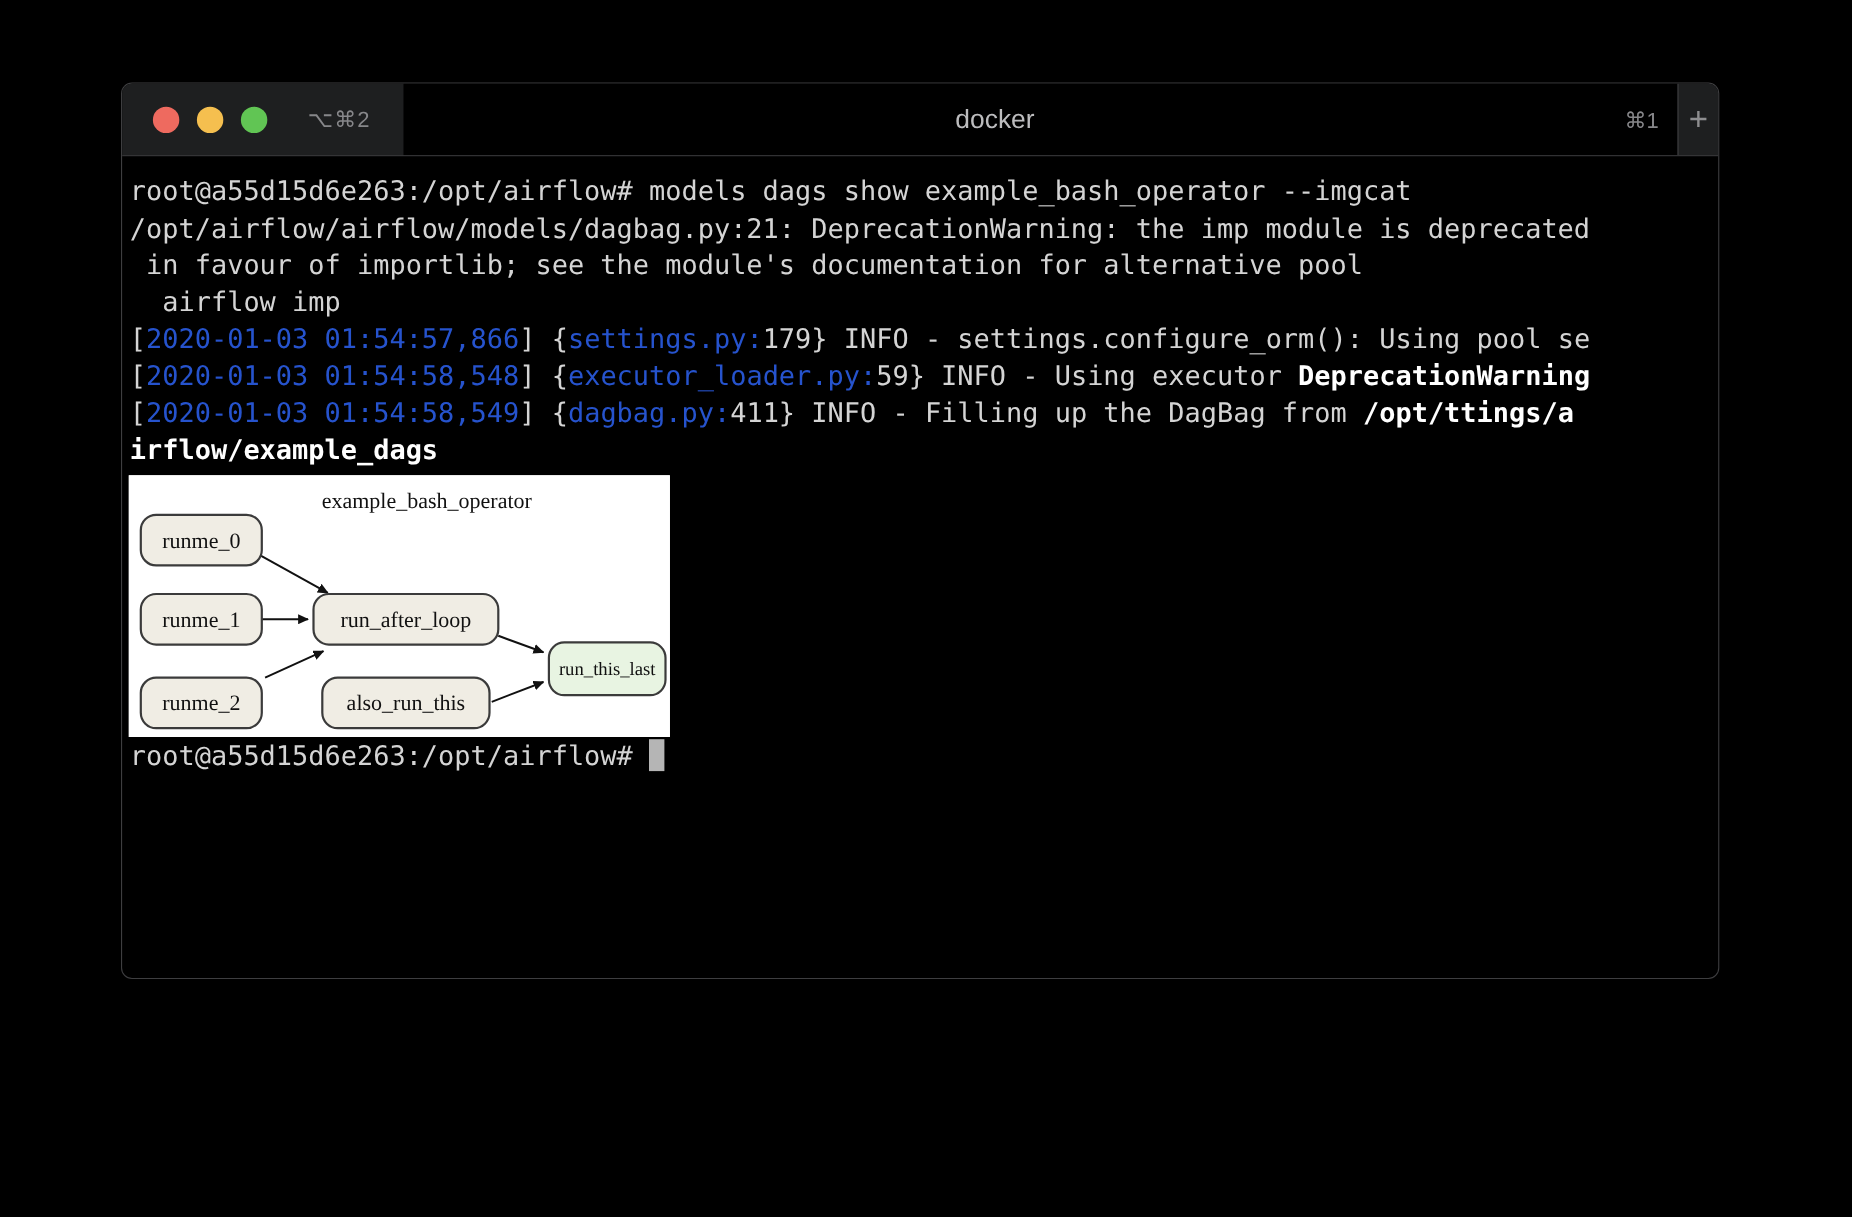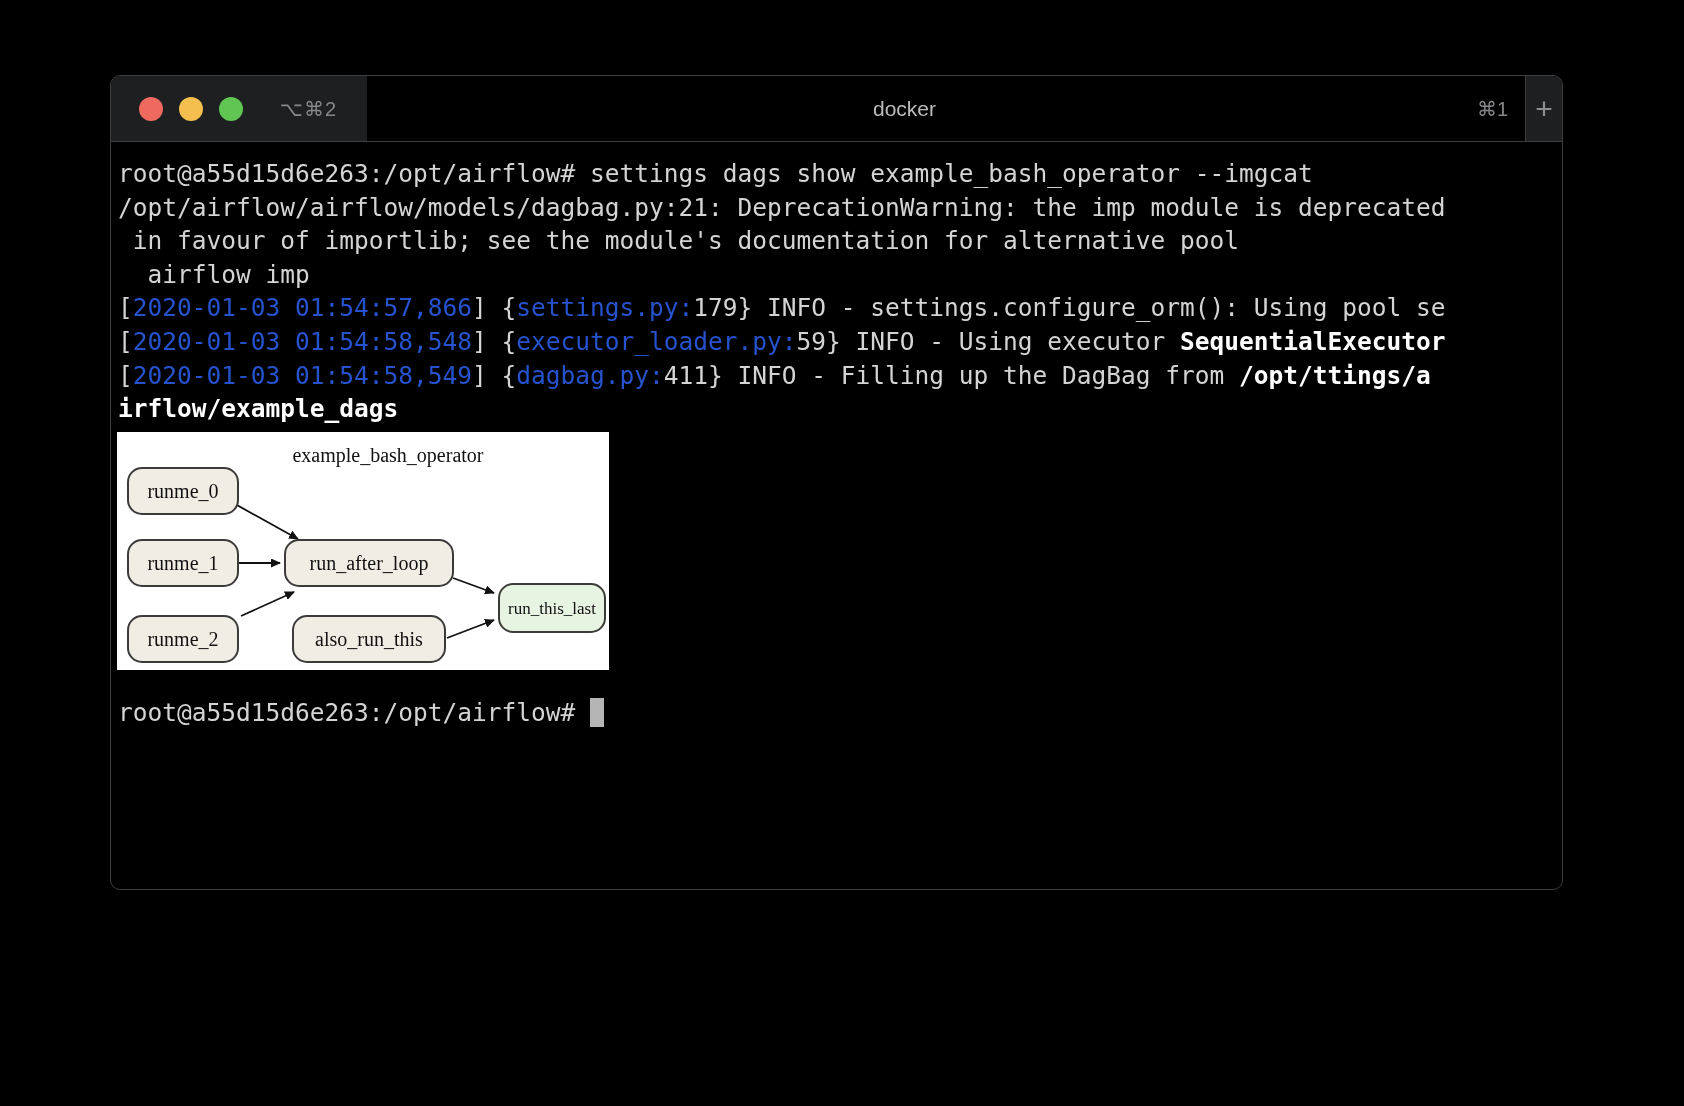--- a/index.html
+++ b/index.html
@@ -13,34 +13,34 @@
     background:#000;border:1px solid var(--win-border);border-radius:10px;overflow:hidden}
   .tabbar{position:relative;height:66px;display:flex;align-items:stretch;
     border-bottom:1px solid var(--win-border)}
   .tab-left{width:256px;background:var(--panel);display:flex;align-items:center;flex:none}
   .lights{display:flex;gap:16px;padding-left:28px}
   .light{width:24px;height:24px;border-radius:50%}
   .tab-shortcut-left{margin-left:auto;margin-right:30px;color:var(--shortcut);
     font-size:20px;letter-spacing:1px}
   .tab-center{flex:1;background:#000}
   .tab-title{position:absolute;left:256px;right:120px;top:0;height:66px;display:flex;
-    align-items:center;justify-content:center;color:var(--title);font-size:21px;pointer-events:none}
+    align-items:center;justify-content:center;color:var(--title);font-size:24px;pointer-events:none}
   .tab-shortcut-right{position:absolute;right:54px;top:0;height:66px;display:flex;
     align-items:center;color:var(--shortcut);font-size:20px}
   .plus-btn{width:37px;flex:none;background:var(--panel);border-left:1px solid var(--win-border);
     display:flex;align-items:center;justify-content:center;color:#8e8e90;
     font-size:30px;font-weight:200;cursor:default}
   .screen{padding:15px 8px 0 7px;font-family:"DejaVu Sans Mono",monospace;
     font-size:24.5px;line-height:33.6px;color:var(--fg)}
   .term-line{height:33.6px;white-space:pre}
   .seg-fg{color:var(--fg)}
   .seg-blue{color:var(--blue)}
   .seg-bold{color:var(--bold);font-weight:bold}
   .dag{display:block;margin:6px 0 0 -1px;background:#ffffff}
-  .prompt-row{margin-top:26px;height:33.6px;display:flex;align-items:center;white-space:pre}
+  .prompt-row{height:33.6px;display:flex;align-items:center;white-space:pre}
   .cursor{display:inline-block;width:14px;height:29px;background:var(--cursor)}
 </style>
 </head>
 <body>
 
 <div class="window">
   <div class="tabbar">
     <div class="tab-left">
       <div class="lights">
           <span class="light" style="background: rgb(238, 106, 95);"></span>
@@ -50,26 +50,26 @@
       <span class="tab-shortcut-left">⌥⌘2</span>
     </div>
     <div class="tab-center"></div>
     <div class="tab-title">docker</div>
     <div class="tab-shortcut-right">⌘1</div>
     <div class="plus-btn">+</div>
   </div>
 
   <div class="screen">
     <div id="term-lines">
-        <div class="term-line"><span class="seg-fg">root@a55d15d6e263:/opt/airflow# settings dags show example_bash_operator --imgcat</span></div>
+        <div class="term-line"><span class="seg-fg">root@a55d15d6e263:/opt/airflow# models dags show example_bash_operator --imgcat</span></div>
         <div class="term-line"><span class="seg-fg">/opt/airflow/airflow/models/dagbag.py:21: DeprecationWarning: the imp module is deprecated</span></div>
         <div class="term-line"><span class="seg-fg"> in favour of importlib; see the module's documentation for alternative pool</span></div>
         <div class="term-line"><span class="seg-fg">  airflow imp</span></div>
         <div class="term-line"><span class="seg-fg">[</span><span class="seg-blue">2020-01-03 01:54:57,866</span><span class="seg-fg">] {</span><span class="seg-blue">settings.py:</span><span class="seg-fg">179} INFO - settings.configure_orm(): Using pool se</span></div>
-        <div class="term-line"><span class="seg-fg">[</span><span class="seg-blue">2020-01-03 01:54:58,548</span><span class="seg-fg">] {</span><span class="seg-blue">executor_loader.py:</span><span class="seg-fg">59} INFO - Using executor </span><span class="seg-bold">SequentialExecutor</span></div>
+        <div class="term-line"><span class="seg-fg">[</span><span class="seg-blue">2020-01-03 01:54:58,548</span><span class="seg-fg">] {</span><span class="seg-blue">executor_loader.py:</span><span class="seg-fg">59} INFO - Using executor </span><span class="seg-bold">DeprecationWarning</span></div>
         <div class="term-line"><span class="seg-fg">[</span><span class="seg-blue">2020-01-03 01:54:58,549</span><span class="seg-fg">] {</span><span class="seg-blue">dagbag.py:</span><span class="seg-fg">411} INFO - Filling up the DagBag from </span><span class="seg-bold">/opt/ttings/a</span></div>
         <div class="term-line"><span class="seg-bold">irflow/example_dags</span></div>
       </div>
 
     <svg id="dag-svg" class="dag" width="492" height="238" viewBox="0 0 492 238" xmlns="http://www.w3.org/2000/svg">
         <defs>
           <marker id="arrow" markerWidth="10" markerHeight="9" refX="9" refY="4.5" orient="auto" markerUnits="userSpaceOnUse">
             <path d="M0,0 L10,4.5 L0,9 z" fill="#111111"></path>
           </marker>
         </defs>

